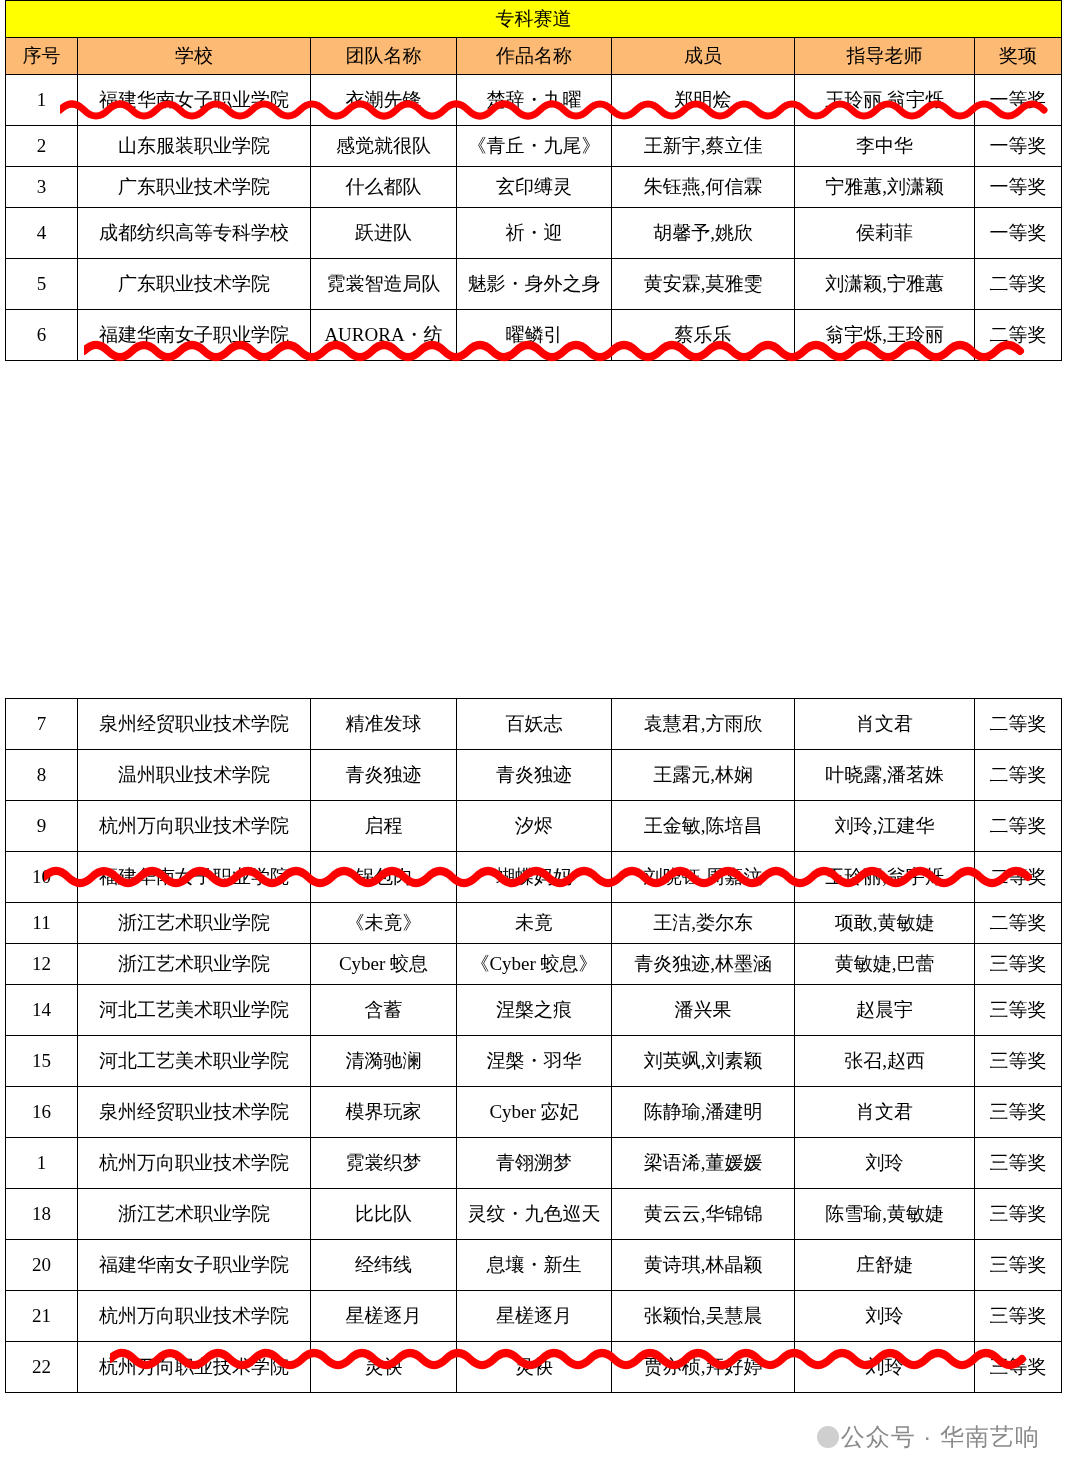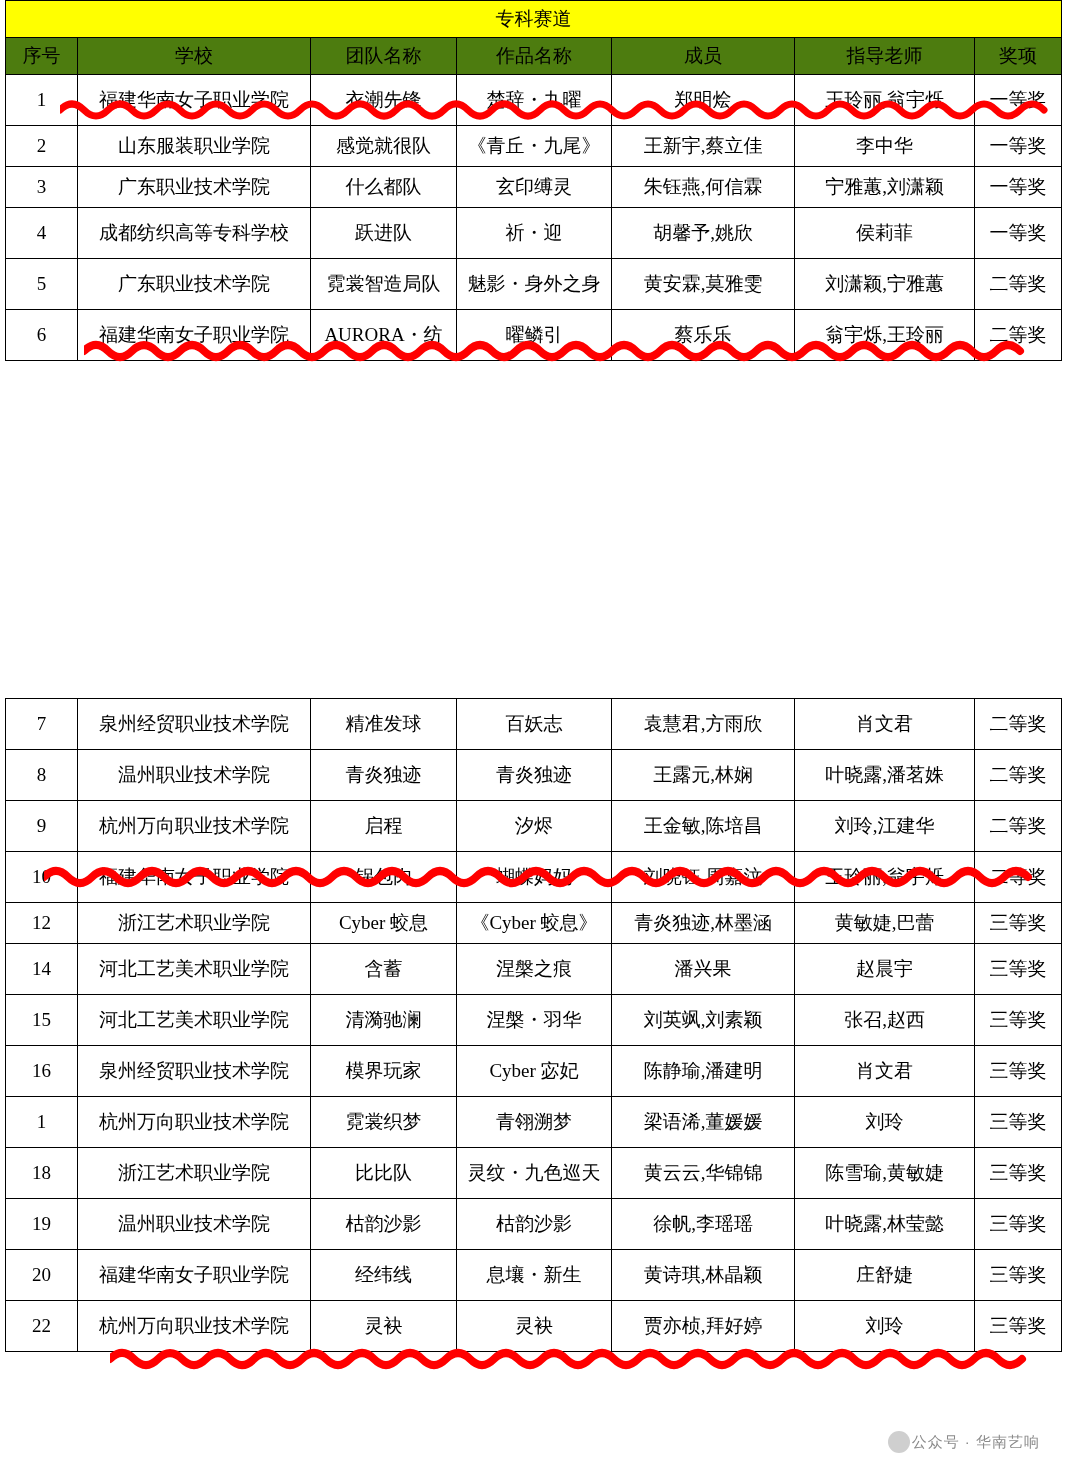--- a/index.html
+++ b/index.html
@@ -38,21 +38,21 @@
     white-space: nowrap;
     overflow: hidden;
   }
   .banner td {
     background: #ffff00;
     font-size: 20px;
     height: 32px;
     border: 1px solid #000000;
   }
   .head td {
-    background: #4d7c0f;
+    background: #fdba74;
     height: 32px;
     font-size: 20px;
   }
   
   col.c-no     { width: 72px; }
   col.c-school { width: 233px; }
   col.c-team   { width: 146px; }
   col.c-work   { width: 155px; }
   col.c-member { width: 183px; }
   col.c-teacher{ width: 180px; }
@@ -75,21 +75,21 @@
 
   
   .squiggle {
     position: absolute;
     pointer-events: none;
   }
   .watermark {
     position: absolute;
     right: 26px;
     bottom: 18px;
-    font-size: 15px;
+    font-size: 24px;
     color: #8a8a8a;
     font-family: "Liberation Sans", sans-serif;
     letter-spacing: 1px;
     display: flex;
     align-items: center;
     gap: 2px;
   }
   .wm-dot {
     display: inline-block;
     width: 22px;
@@ -236,20 +236,29 @@
       <tr class="r-tall">
         <td>10</td>
         <td>福建华南女子职业学院</td>
         <td>锅包肉</td>
         <td>蝴蝶妈妈</td>
         <td>刘晓钰,周嘉汶</td>
         <td>王玲丽,翁宇烁</td>
         <td>二等奖</td>
       </tr>
       <tr class="r-short">
+        <td>11</td>
+        <td>浙江艺术职业学院</td>
+        <td>《未竟》</td>
+        <td>未竟</td>
+        <td>王洁,娄尔东</td>
+        <td>项敢,黄敏婕</td>
+        <td>二等奖</td>
+      </tr>
+      <tr class="r-short">
         <td>12</td>
         <td>浙江艺术职业学院</td>
         <td>Cyber 蛟息</td>
         <td>《Cyber 蛟息》</td>
         <td>青炎独迹,林墨涵</td>
         <td>黄敏婕,巴蕾</td>
         <td>三等奖</td>
       </tr>
       <tr class="r-tall">
         <td>14</td>
@@ -290,38 +299,38 @@
       <tr class="r-tall">
         <td>18</td>
         <td>浙江艺术职业学院</td>
         <td>比比队</td>
         <td>灵纹・九色巡天</td>
         <td>黄云云,华锦锦</td>
         <td>陈雪瑜,黄敏婕</td>
         <td>三等奖</td>
       </tr>
       <tr class="r-tall">
-        <td>19</td>
-        <td>温州职业技术学院</td>
-        <td>枯韵沙影</td>
-        <td>枯韵沙影</td>
-        <td>徐帆,李瑶瑶</td>
-        <td>叶晓露,林莹懿</td>
-        <td>三等奖</td>
-      </tr>
-      <tr class="r-tall">
         <td>20</td>
         <td>福建华南女子职业学院</td>
         <td>经纬线</td>
         <td>息壤・新生</td>
         <td>黄诗琪,林晶颖</td>
         <td>庄舒婕</td>
         <td>三等奖</td>
       </tr>
       <tr class="r-tall">
+        <td>21</td>
+        <td>杭州万向职业技术学院</td>
+        <td>星槎逐月</td>
+        <td>星槎逐月</td>
+        <td>张颖怡,吴慧晨</td>
+        <td>刘玲</td>
+        <td>三等奖</td>
+      </tr>
+      <tr class="r-tall">
         <td>22</td>
         <td>杭州万向职业技术学院</td>
         <td>灵袂</td>
         <td>灵袂</td>
         <td>贾亦桢,拜好婷</td>
         <td>刘玲</td>
         <td>三等奖</td>
       </tr>
     </tbody>
   </table>

